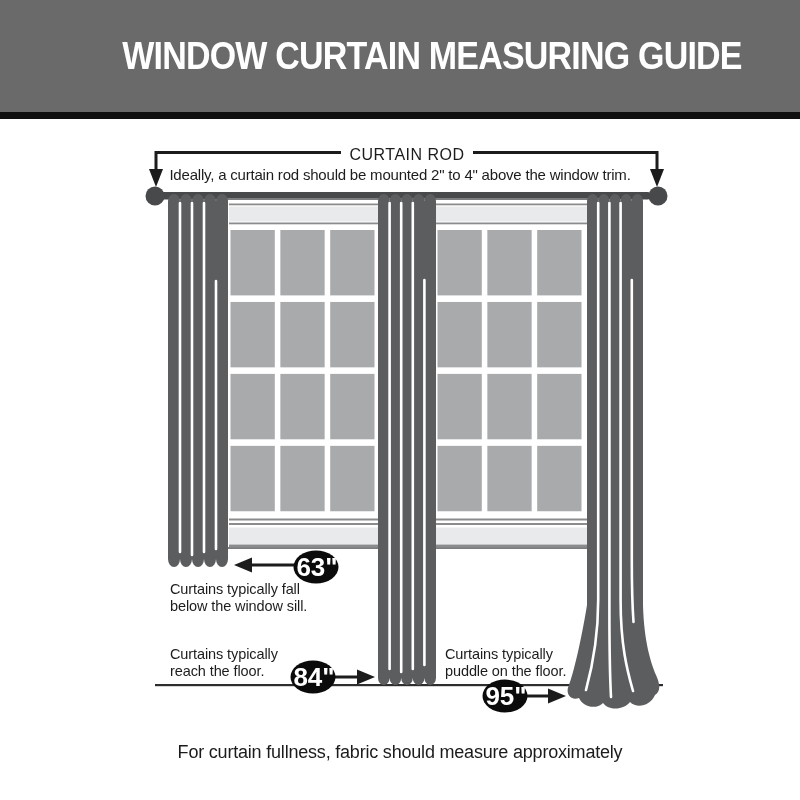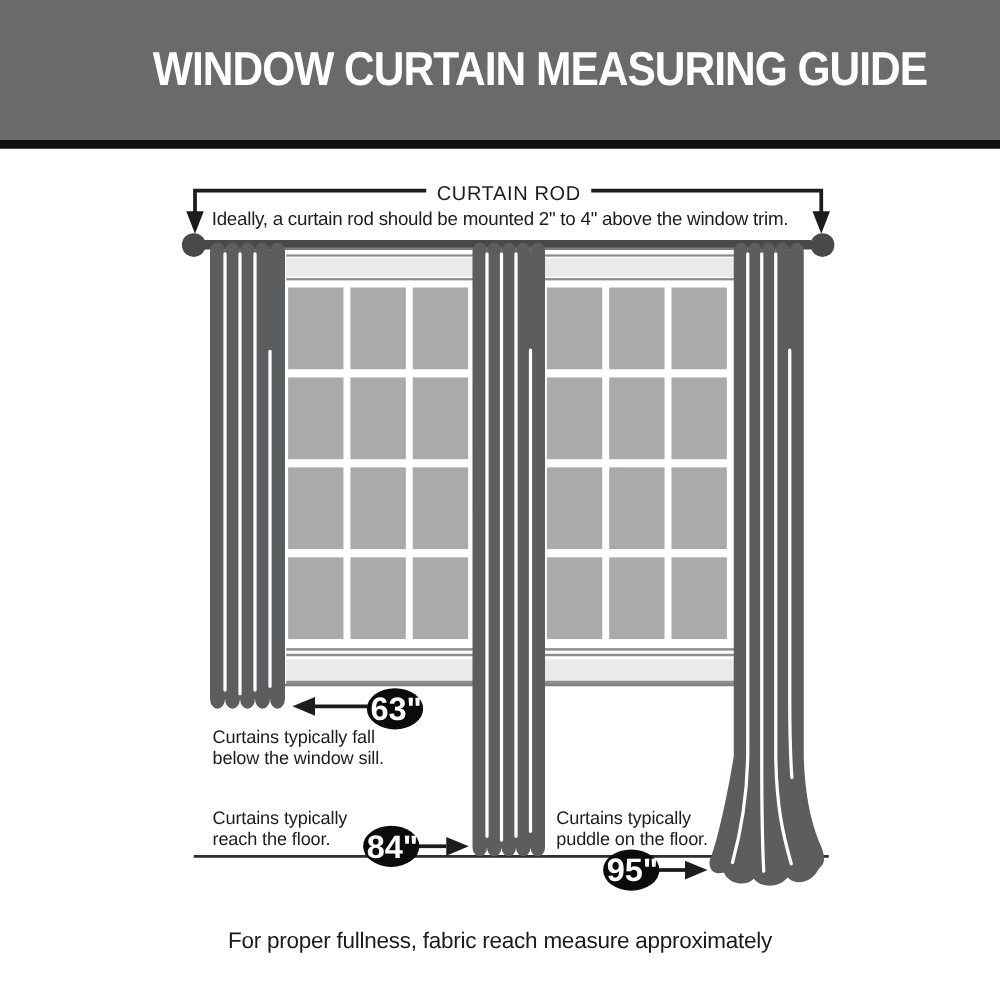--- a/index.html
+++ b/index.html
@@ -172,14 +172,14 @@
     <text class="t-label" x="445" y="676">puddle on the floor.</text>
   </g>
 </svg>
 
 <div class="banner">
   <h1>WINDOW CURTAIN MEASURING GUIDE</h1>
 </div>
 <div class="banner-underline"></div>
 
 <div class="caption">
-  <div>For proper fullness, fabric reach measure approximately</div>
+  <div>For curtain fullness, fabric should measure approximately</div>
 </div>
 
 </body></html>

